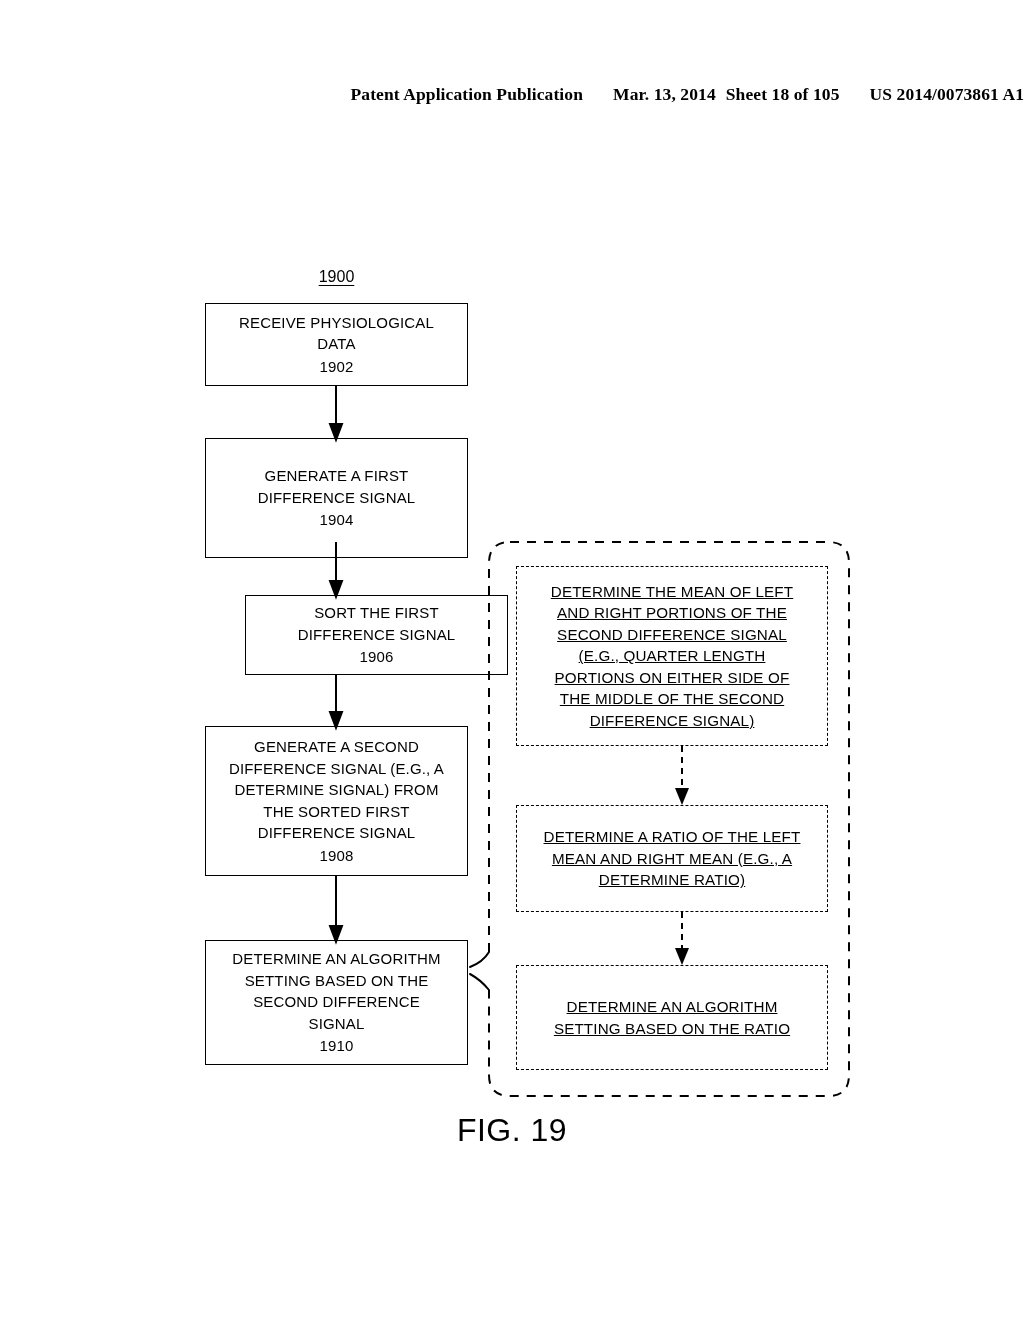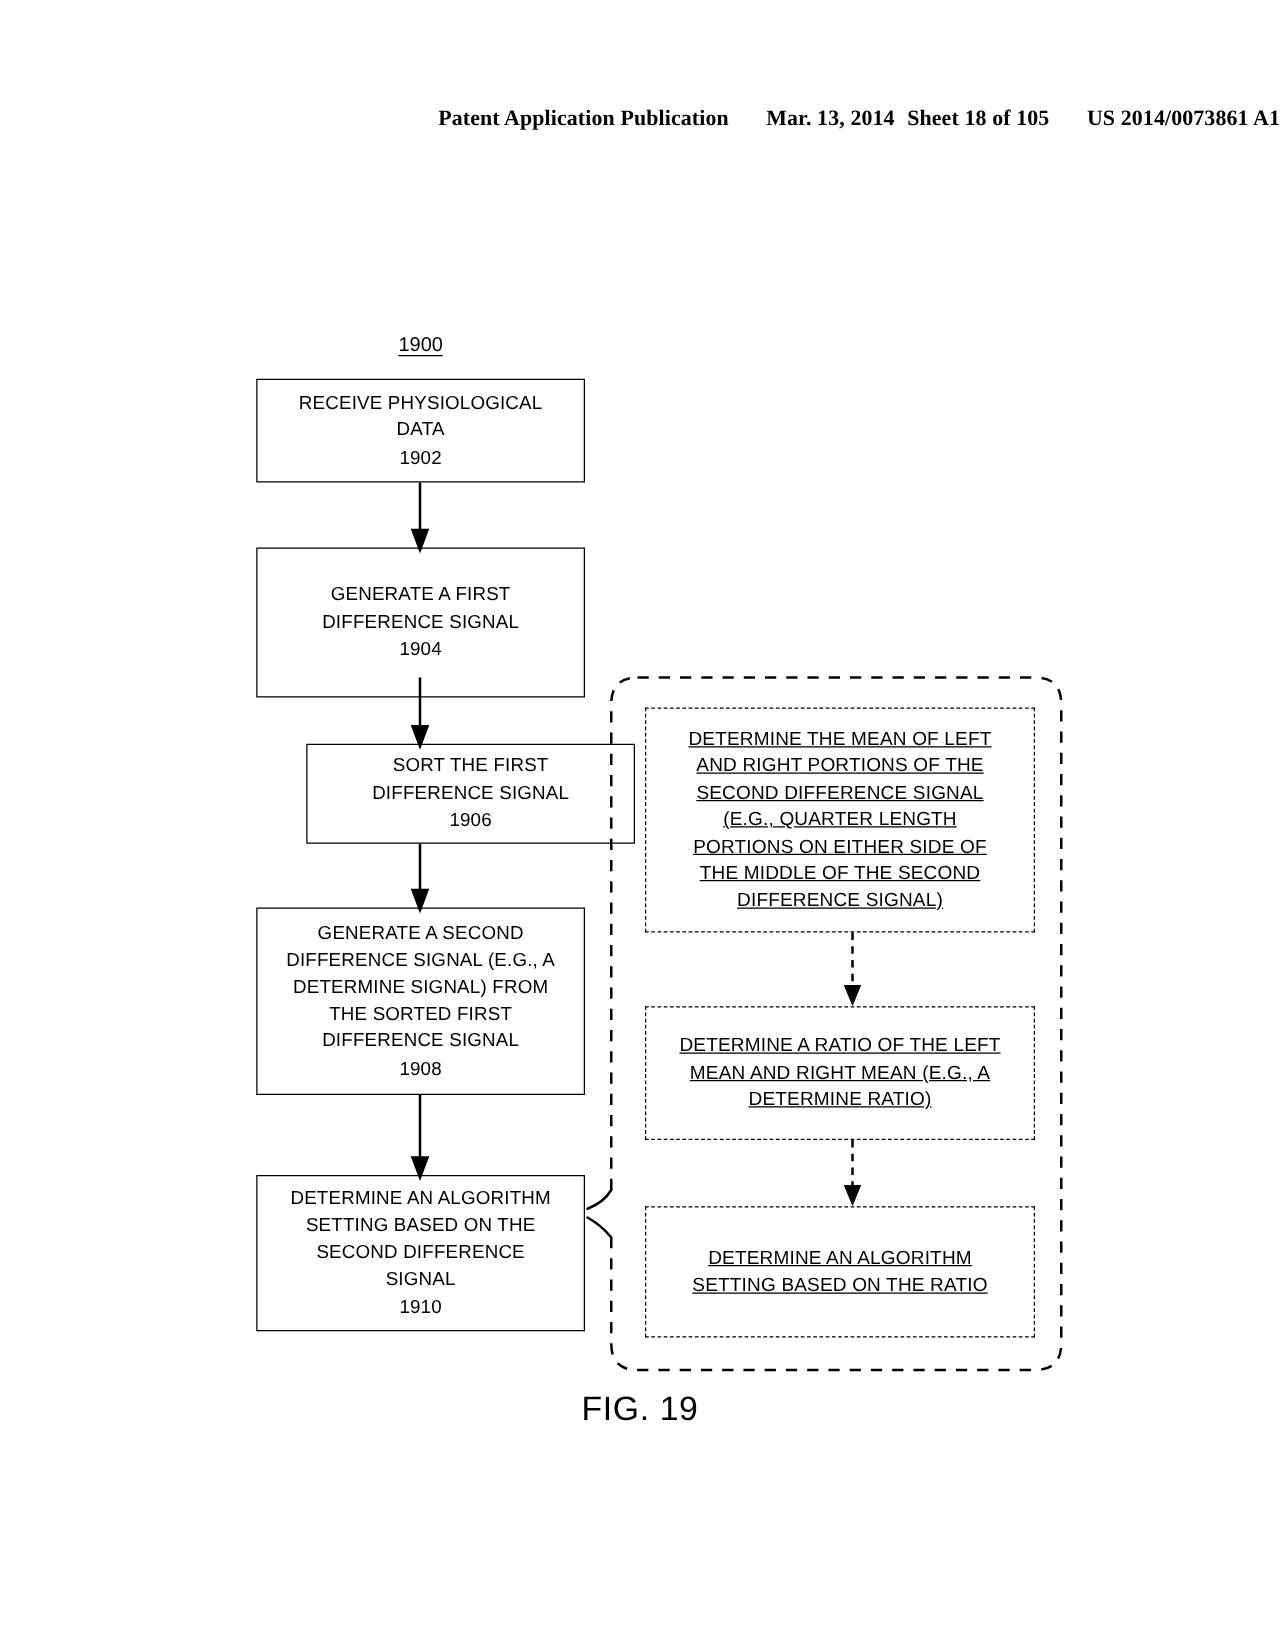--- a/index.html
+++ b/index.html
@@ -93,21 +93,21 @@
     text-underline-offset: 2.5px;
   }
 
   
   #fig-caption {
     position: absolute;
     left: 0;
     top: 1112px;
     width: 1024px;
     text-align: center;
-    font-size: 27px;
+    font-size: 32px;
     letter-spacing: 0.5px;
   }
 
   svg.overlay {
     position: absolute;
     left: 0; top: 0;
     width: 1024px; height: 1320px;
     pointer-events: none;
   }
 </style>

